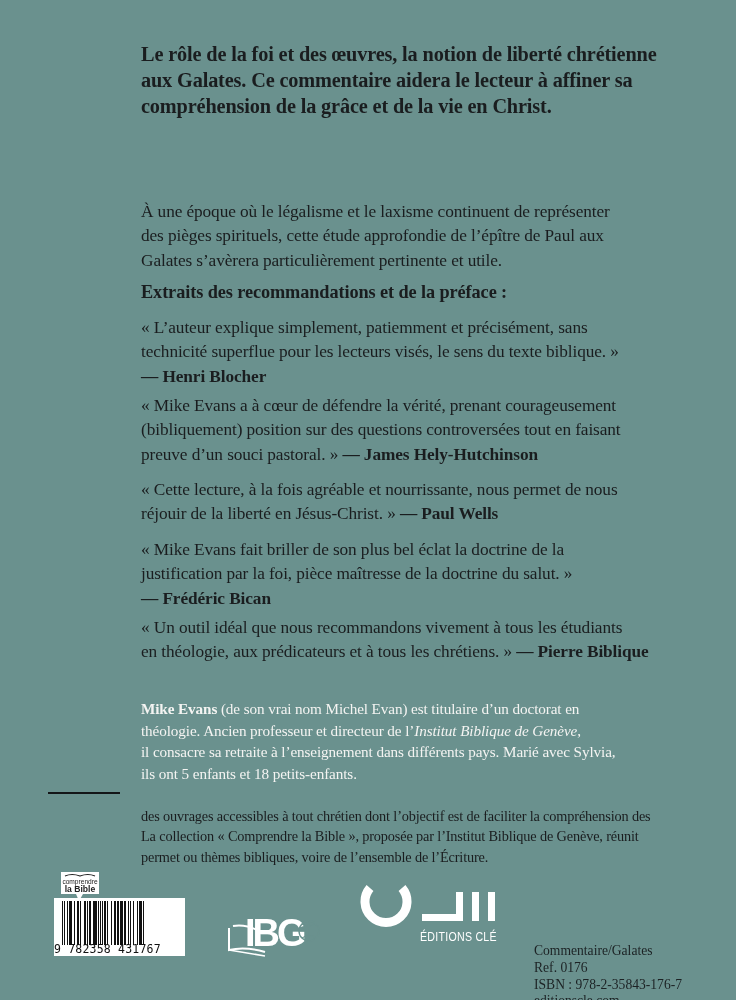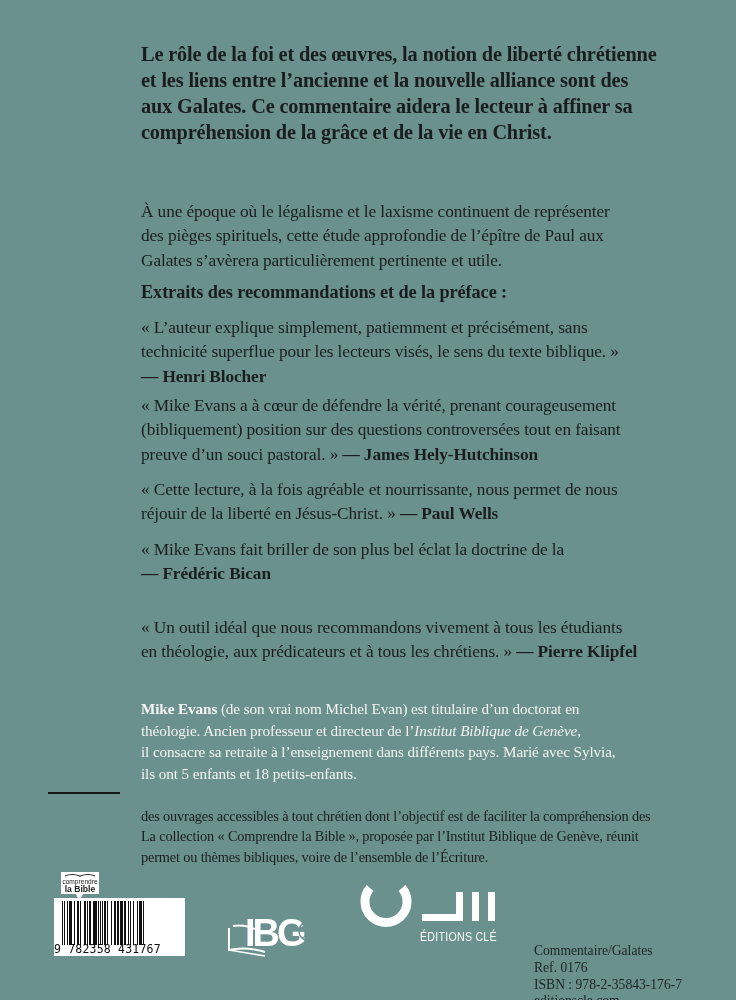--- a/index.html
+++ b/index.html
@@ -44,21 +44,20 @@
       position: absolute; left: 60px; top: 50px; font-family: "Liberation Sans", "DejaVu Sans", sans-serif;
       font-size: 12.5px; color: #fff; letter-spacing: 0.3px; transform: scaleX(0.85); transform-origin: left top; white-space: nowrap;
     }
     .meta { left: 534px; top: 896px; font-size: 13.6px; line-height: 16.8px; color: #1c2224; margin-top: 47px; }
   </style>
 </head>
 <body>
 
 <div class="abs col intro">
   <span>Le rôle de la foi et des œuvres, la notion de liberté chrétienne</span>
-  <span>et les liens entre l’ancienne et la nouvelle alliance sont des</span>
   <span>aux Galates. Ce commentaire aidera le lecteur à affiner sa</span>
   <span>compréhension de la grâce et de la vie en Christ.</span>
 </div>
 
 <div class="abs col para2">
   <span>À une époque où le légalisme et le laxisme continuent de représenter</span>
   <span>des pièges spirituels, cette étude approfondie de l’épître de Paul aux</span>
   <span>Galates s’avèrera particulièrement pertinente et utile.</span>
 </div>
 
@@ -76,26 +75,27 @@
   <span><span style="display:inline">preuve d’un souci pastoral. » </span><span style="display:inline" class="author">— James Hely-Hutchinson</span></span>
 </div>
 
 <div class="abs col quote" style="top:478px;">
   <span>« Cette lecture, à la fois agréable et nourrissante, nous permet de nous</span>
   <span><span style="display:inline">réjouir de la liberté en Jésus-Christ. » </span><span style="display:inline" class="author">— Paul Wells</span></span>
 </div>
 
 <div class="abs col quote" style="top:538px;">
   <span>« Mike Evans fait briller de son plus bel éclat la doctrine de la</span>
+  <span>justification par la foi, pièce maîtresse de la doctrine du salut. »</span>
   <span class="author">— Frédéric Bican</span>
 </div>
 
 <div class="abs col quote" style="top:616px;">
   <span>« Un outil idéal que nous recommandons vivement à tous les étudiants</span>
-  <span><span style="display:inline">en théologie, aux prédicateurs et à tous les chrétiens. » </span><span style="display:inline" class="author">— Pierre Klipfel</span></span>
+  <span><span style="display:inline">en théologie, aux prédicateurs et à tous les chrétiens. » </span><span style="display:inline" class="author">— Pierre Biblique</span></span>
 </div>
 
 <div class="abs col bio">
   <span><b style="display:inline">Mike Evans</b><span style="display:inline"> (de son vrai nom Michel Evan) est titulaire d’un doctorat en</span></span>
   <span><span style="display:inline">théologie. Ancien professeur et directeur de l’</span><i style="display:inline">Institut Biblique de Genève</i><span style="display:inline">,</span></span>
   <span>il consacre sa retraite à l’enseignement dans différents pays. Marié avec Sylvia,</span>
   <span>ils ont 5 enfants et 18 petits-enfants.</span>
 </div>
 
 <div class="abs divider"></div>

